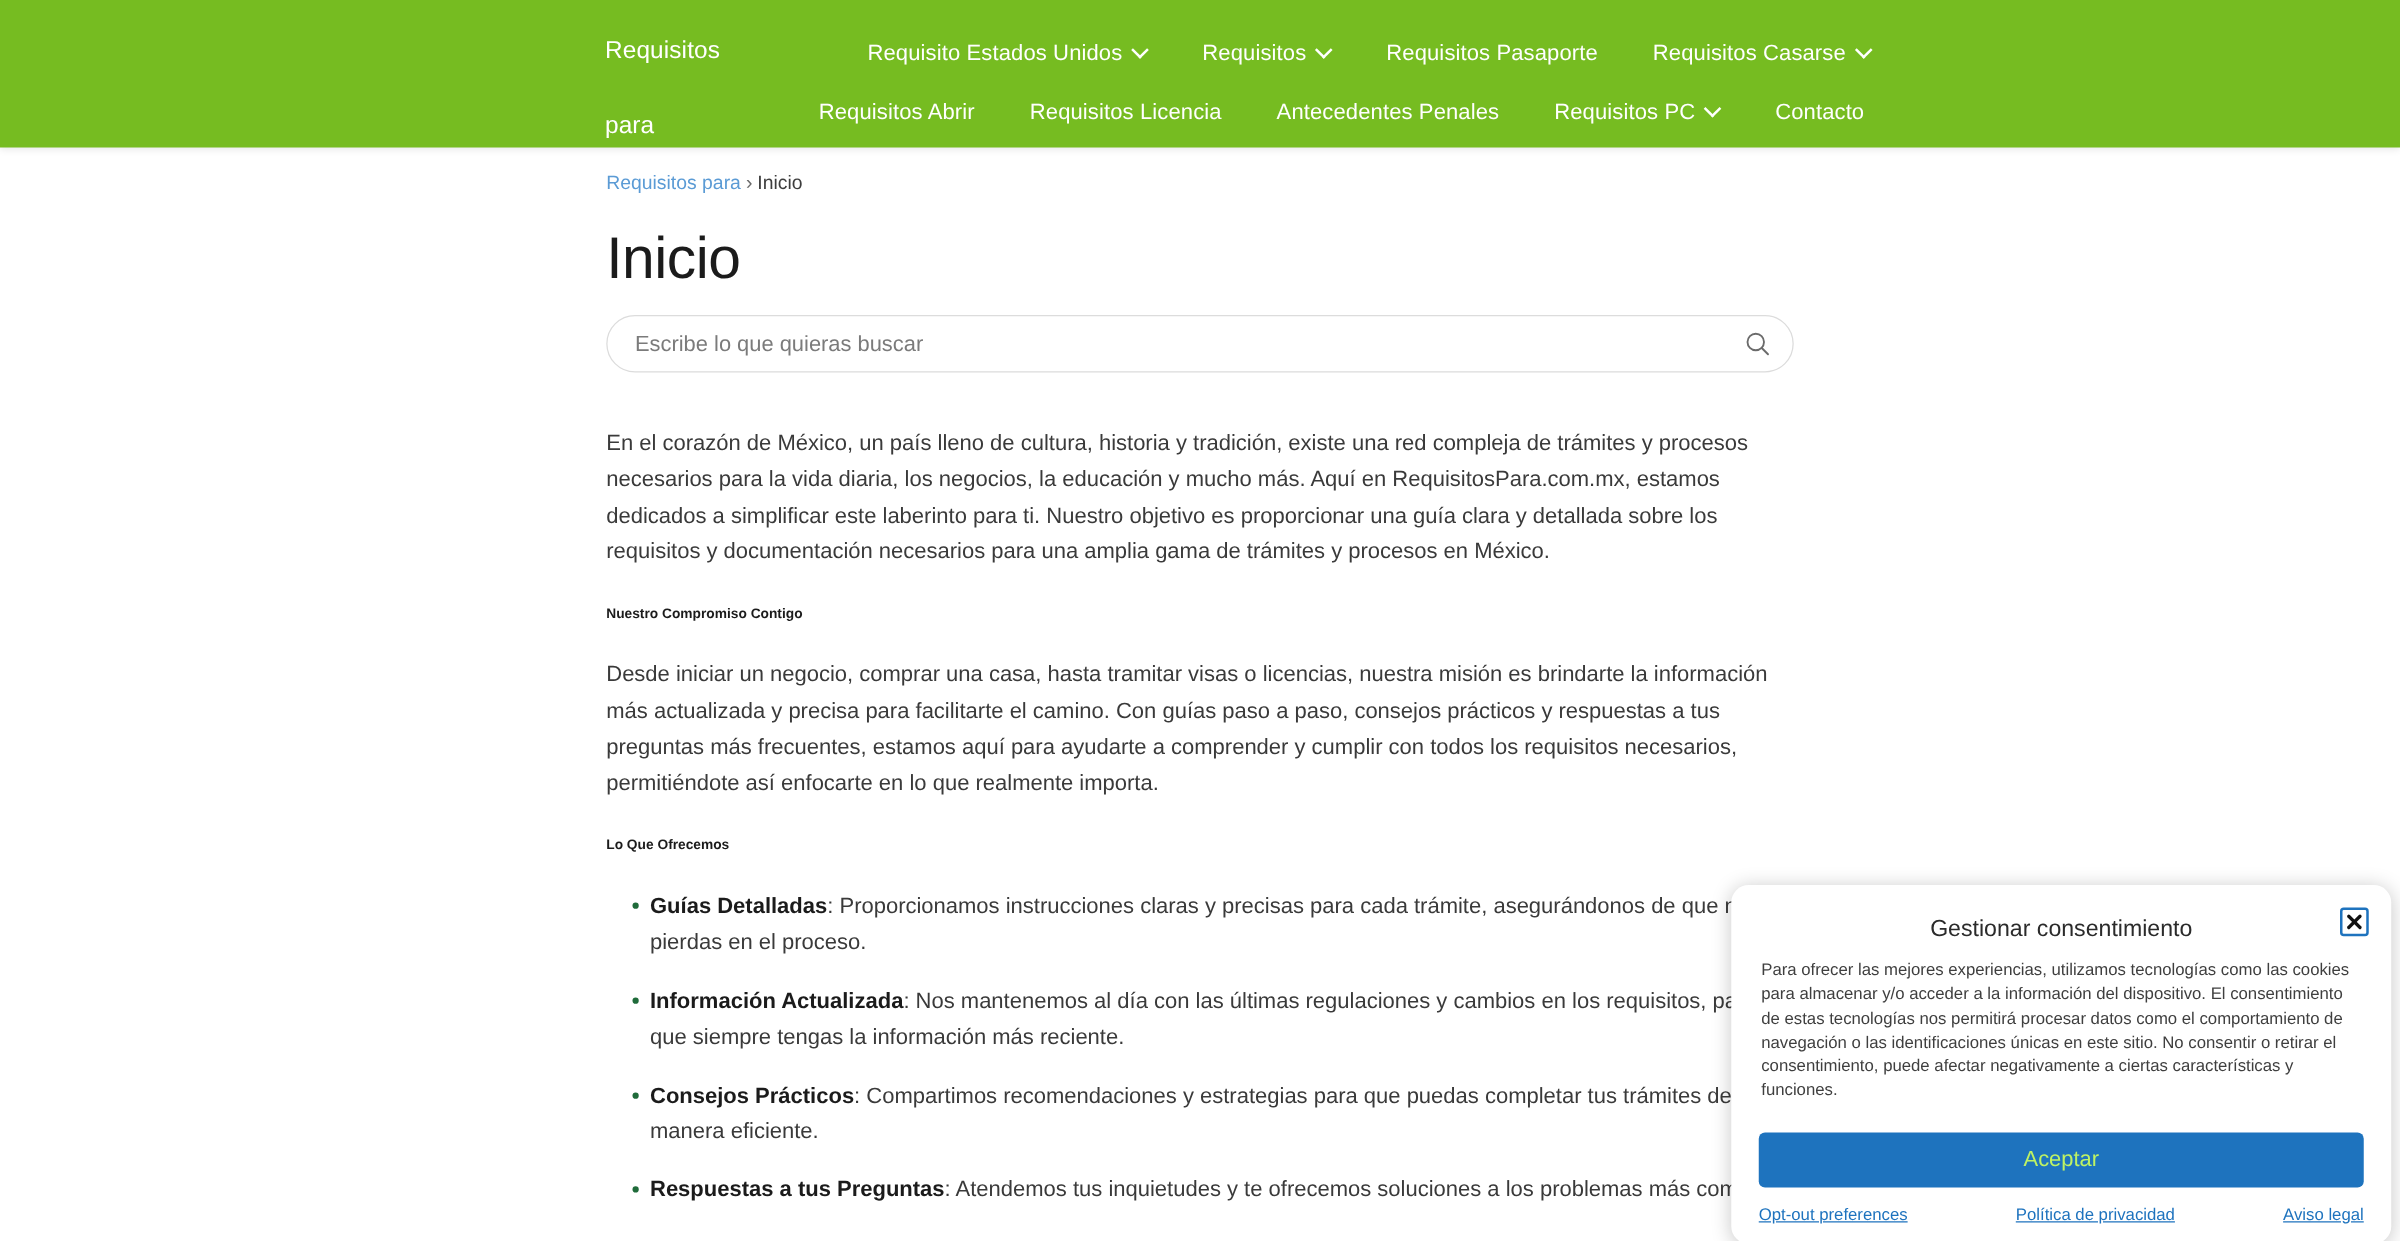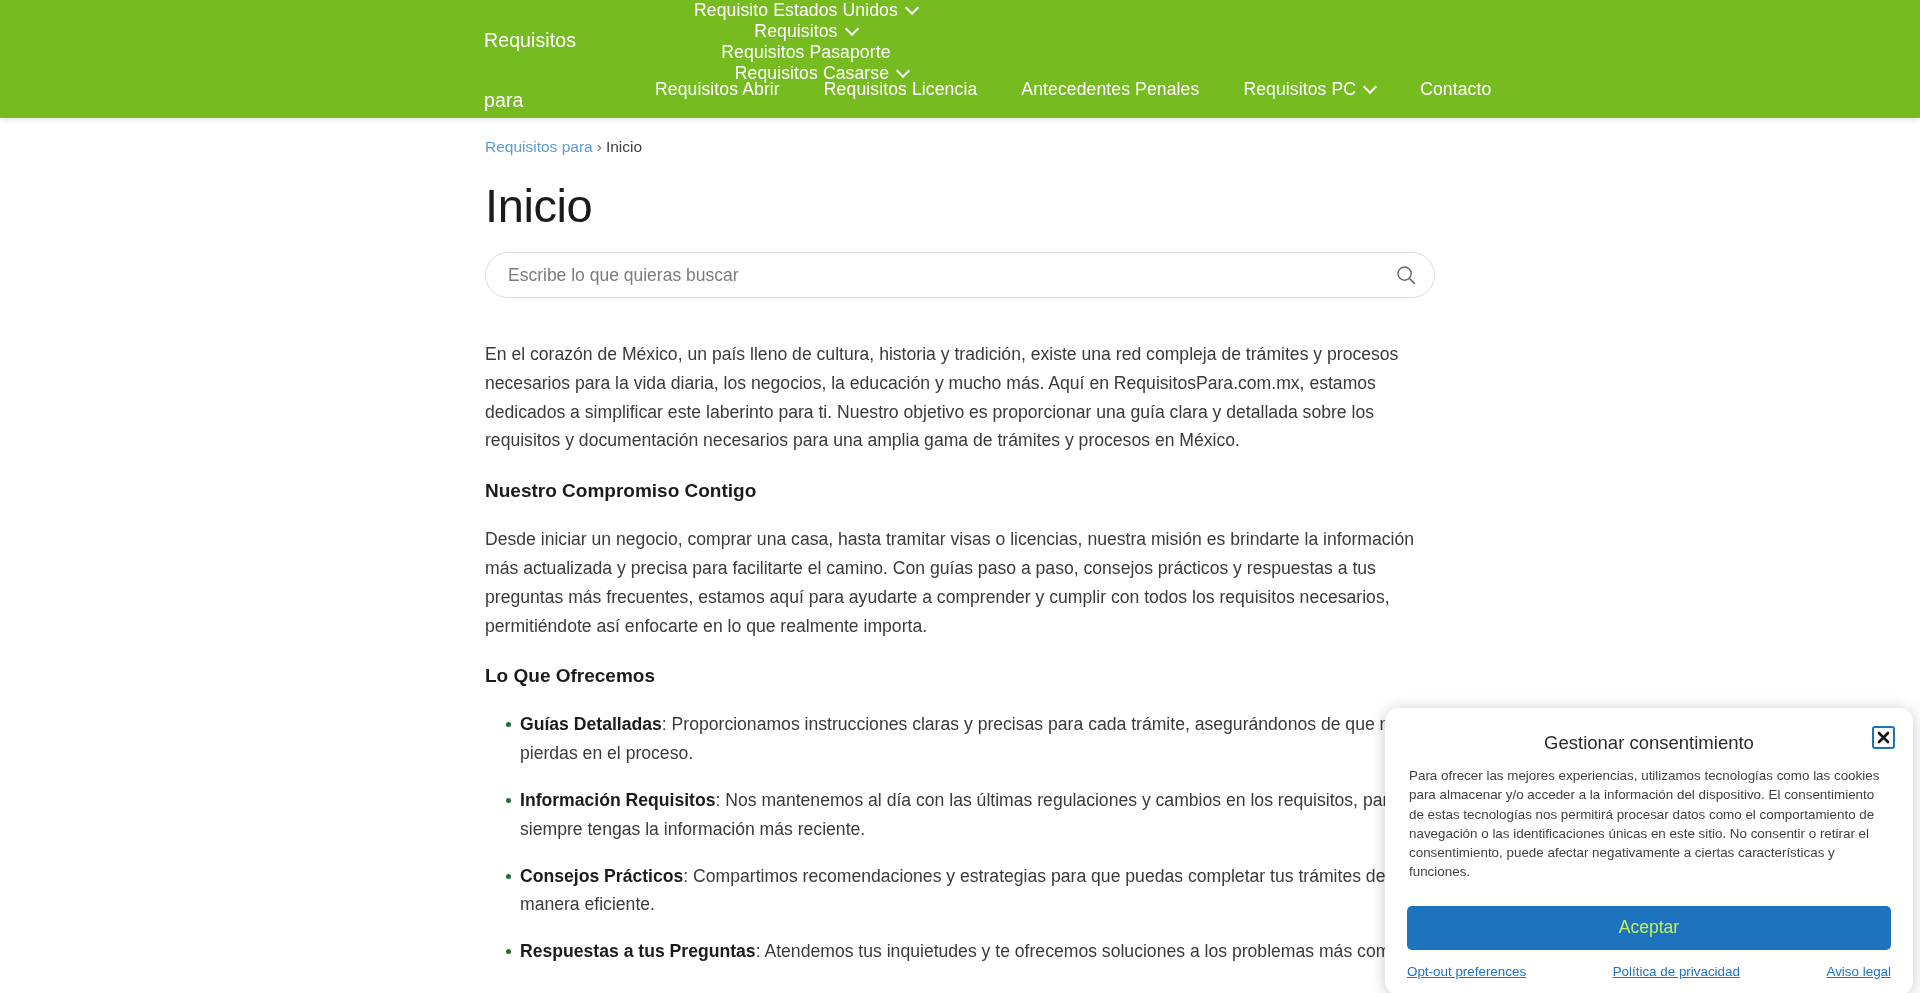--- a/index.html
+++ b/index.html
@@ -46,21 +46,21 @@
     text-decoration: none;
     cursor: pointer;
   }
   .brand-line { display: block; height: 60px; }
 
   .nav-row {
     position: absolute;
     display: flex;
     align-items: center;
   }
-  .nav-row-1 { left: 694px; top: 0; height: 60px; flex-direction: column; }
+  .nav-row-1 { left: 694px; top: 12px; height: 60px; }
   .nav-row-2 { left: 655px; top: 60px; height: 58px; }
 
   .nav-item {
     color: #ffffff;
     font-size: 17.6px;
     font-weight: 400;
     letter-spacing: 0.1px;
     text-decoration: none;
     cursor: pointer;
     display: inline-flex;
@@ -165,21 +165,21 @@
   
   p.body-text {
     font-size: 17.6px;
     line-height: 28.8px;
     color: #3a3a3a;
     margin-bottom: 22px;
     max-width: 950px;
   }
 
   h2.sub-head {
-    font-size: 19px;
+    font-size: 11px;
     font-weight: 700;
     color: #1b1b1b;
     line-height: 28px;
     margin-bottom: 20px;
     margin-top: 2px;
   }
 
   ul.offer-list {
     list-style: none;
     margin: 0 0 0 0;
@@ -359,21 +359,21 @@
 
     <p class="body-text">Desde iniciar un negocio, comprar una casa, hasta tramitar visas o licencias, nuestra misión es brindarte la información más actualizada y precisa para facilitarte el camino. Con guías paso a paso, consejos prácticos y respuestas a tus preguntas más frecuentes, estamos aquí para ayudarte a comprender y cumplir con todos los requisitos necesarios, permitiéndote así enfocarte en lo que realmente importa.</p>
 
     <h2 class="sub-head">Lo Que Ofrecemos</h2>
 
     <ul class="offer-list">
       <li>
         <b>Guías Detalladas</b><span>: Proporcionamos instrucciones claras y precisas para cada trámite, asegurándonos de que no te pierdas en el proceso.</span>
       </li>
       <li>
-        <b>Información Requisitos</b><span>: Nos mantenemos al día con las últimas regulaciones y cambios en los requisitos, para que siempre tengas la información más reciente.</span>
+        <b>Información Actualizada</b><span>: Nos mantenemos al día con las últimas regulaciones y cambios en los requisitos, para que siempre tengas la información más reciente.</span>
       </li>
       <li>
         <b>Consejos Prácticos</b><span>: Compartimos recomendaciones y estrategias para que puedas completar tus trámites de manera eficiente.</span>
       </li>
       <li>
         <b>Respuestas a tus Preguntas</b><span>: Atendemos tus inquietudes y te ofrecemos soluciones a los problemas más comunes.</span>
       </li>
     </ul>
 
   </div>

